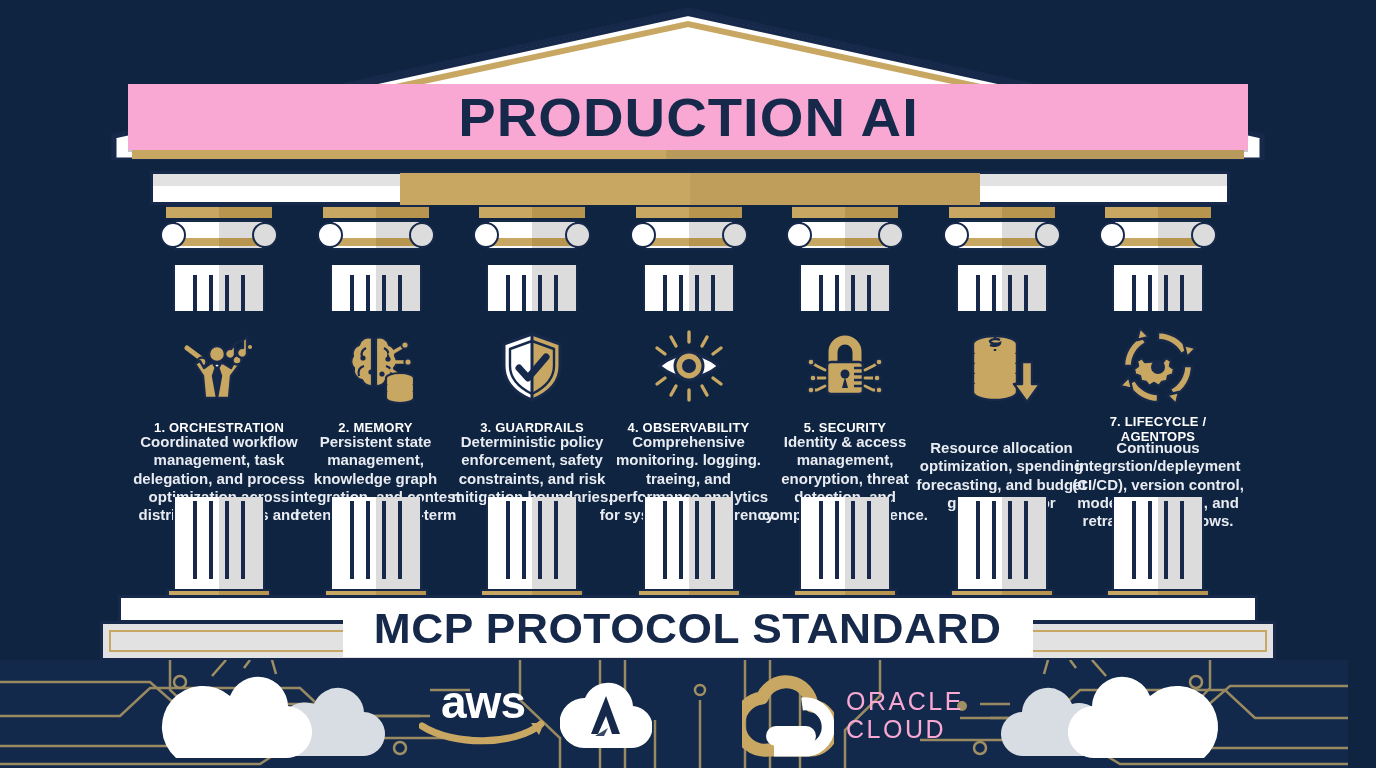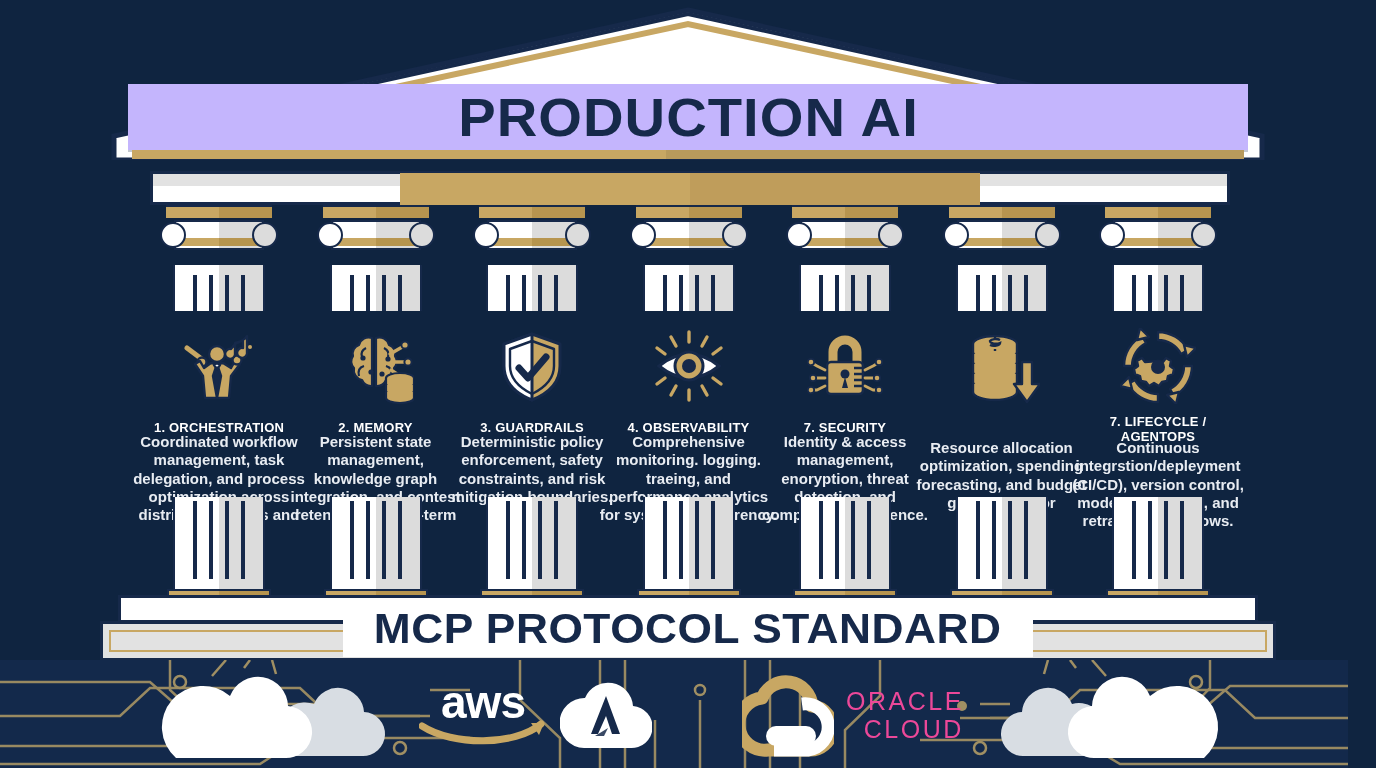--- a/index.html
+++ b/index.html
@@ -10,21 +10,21 @@
   }
   #stage{position:absolute;inset:0;}
 
   
   .pediment{position:absolute;left:0;top:0;width:1376px;height:160px;}
   .roofline{position:absolute;left:0;top:0;width:100%;height:100%;}
 
   
   .title-box{
     position:absolute;left:128px;top:84px;width:1120px;height:66px;
-    background:#c4b5fd;
+    background:#f9a8d4;
     display:flex;align-items:center;justify-content:center;
     box-shadow:0 2px 0 rgba(15,36,64,.25);
   }
   .title-text{
     font-size:54px;font-weight:bold;color:#16294a;letter-spacing:1px;
     line-height:1;transform:scaleX(1.04);white-space:nowrap;
   }
 
   
   .title-gold{
@@ -115,21 +115,21 @@
   .mcp-text{font-size:43px;font-weight:bold;color:#16294a;letter-spacing:.5px;
      white-space:nowrap;transform:scaleX(1.03);}
 
   
   .cloudband{position:absolute;left:0;top:660px;width:1348px;height:108px;overflow:hidden;
      background:#13294b;}
   .logo-row{position:absolute;left:0;top:0;width:1376px;height:108px;}
   .logo{position:absolute;display:flex;align-items:center;}
 
   .aws-text{font-size:46px;font-weight:bold;color:#ffffff;letter-spacing:-1px;line-height:.8;}
-  .oracle-text{color:#ec4899;text-align:right;line-height:1.12;}
+  .oracle-text{color:#f9a8d4;text-align:left;line-height:1.12;}
   .oracle-text .l1{font-size:25px;letter-spacing:2.5px;}
   .oracle-text .l2{font-size:25px;letter-spacing:2.5px;}
 </style>
 </head>
 <body>
 
 <div id="stage">
 
   <div class="pediment">
     <svg class="roofline" viewBox="0 0 1376 160" preserveAspectRatio="none">
@@ -478,21 +478,21 @@
                 <circle cx="6" cy="50" r="3.2"></circle>
                 <circle cx="4" cy="62" r="3.2"></circle>
           <circle cx="72" cy="34" r="3.2"></circle>
                 <circle cx="70" cy="50" r="3.2"></circle>
                 <circle cx="72" cy="62" r="3.2"></circle>
         </g>
       </g>
           </svg>
     </div>
 
-    <div class="pillar-label" style="top:206px">7. SECURITY</div>
+    <div class="pillar-label" style="top:206px">5. SECURITY</div>
 
     <div class="pillar-desc" style="top:228px">Identity &amp; access management, enoryption, threat detection, and compliance adherence.</div>
 
     <div class="shaft-bot" style="margin-top:186px">
       <div class="sh"></div>
           <div class="flutes">
             <i></i>
             <i></i>
             <i></i>
             <i></i>

